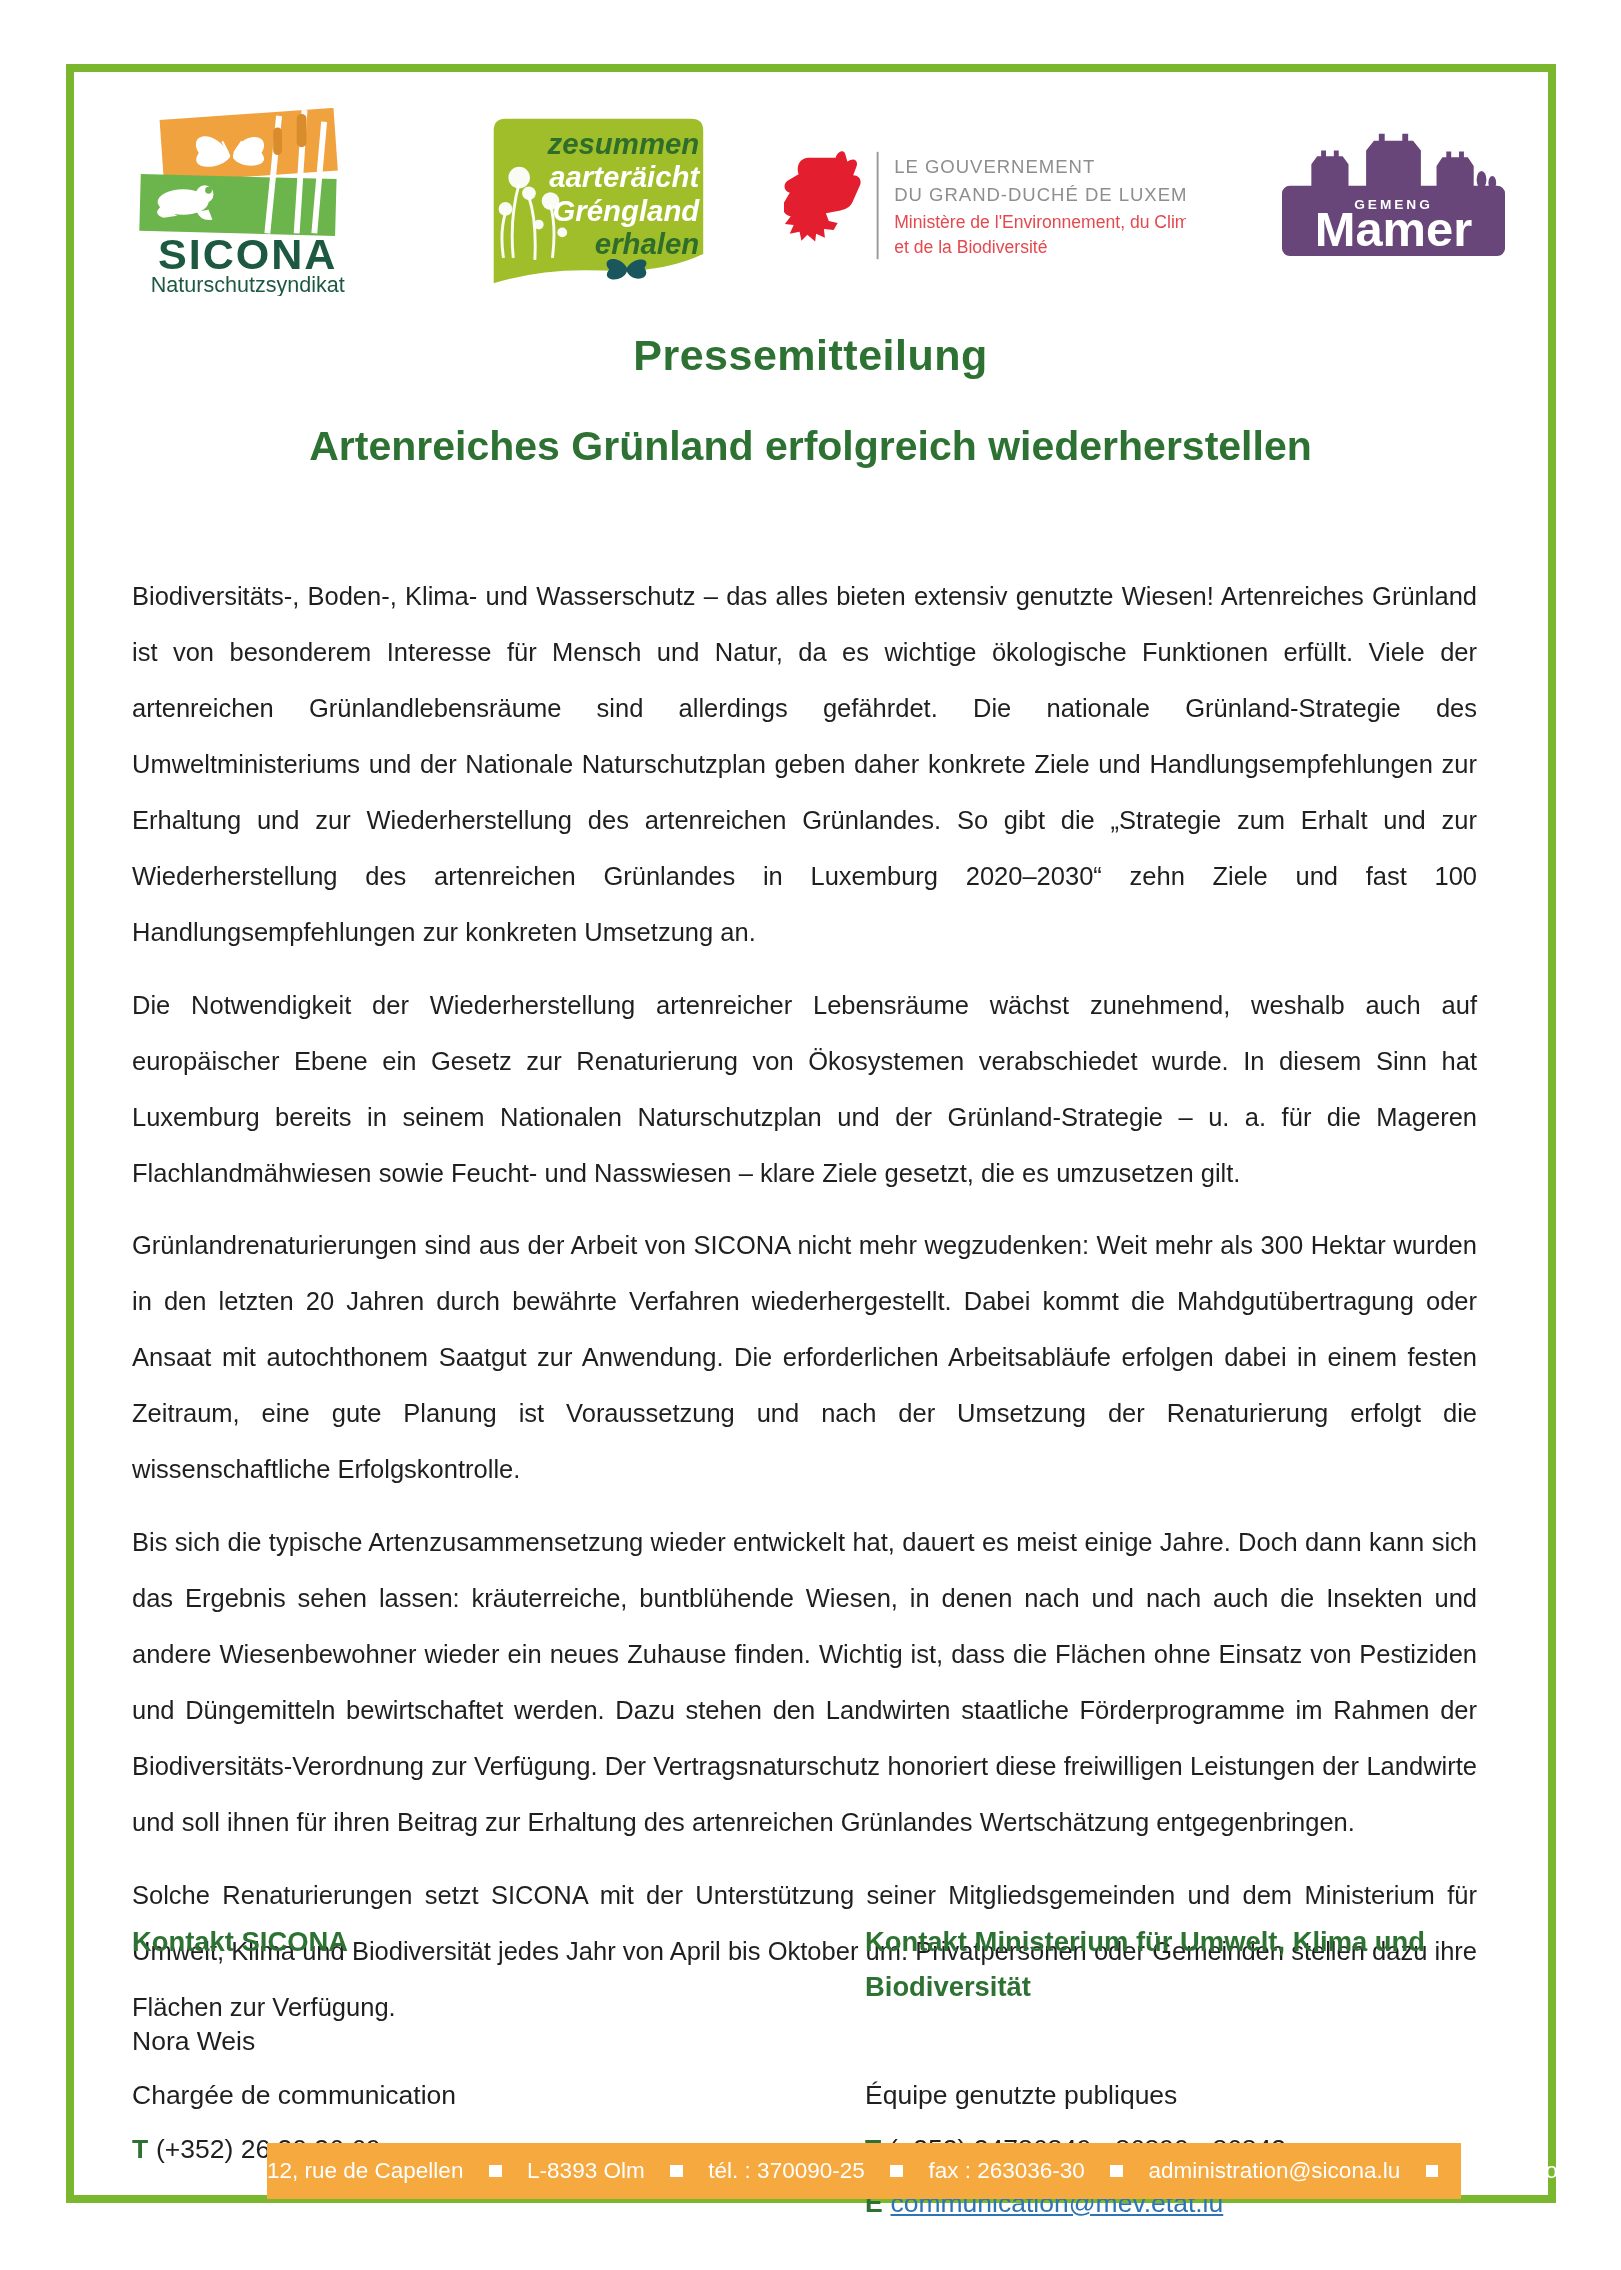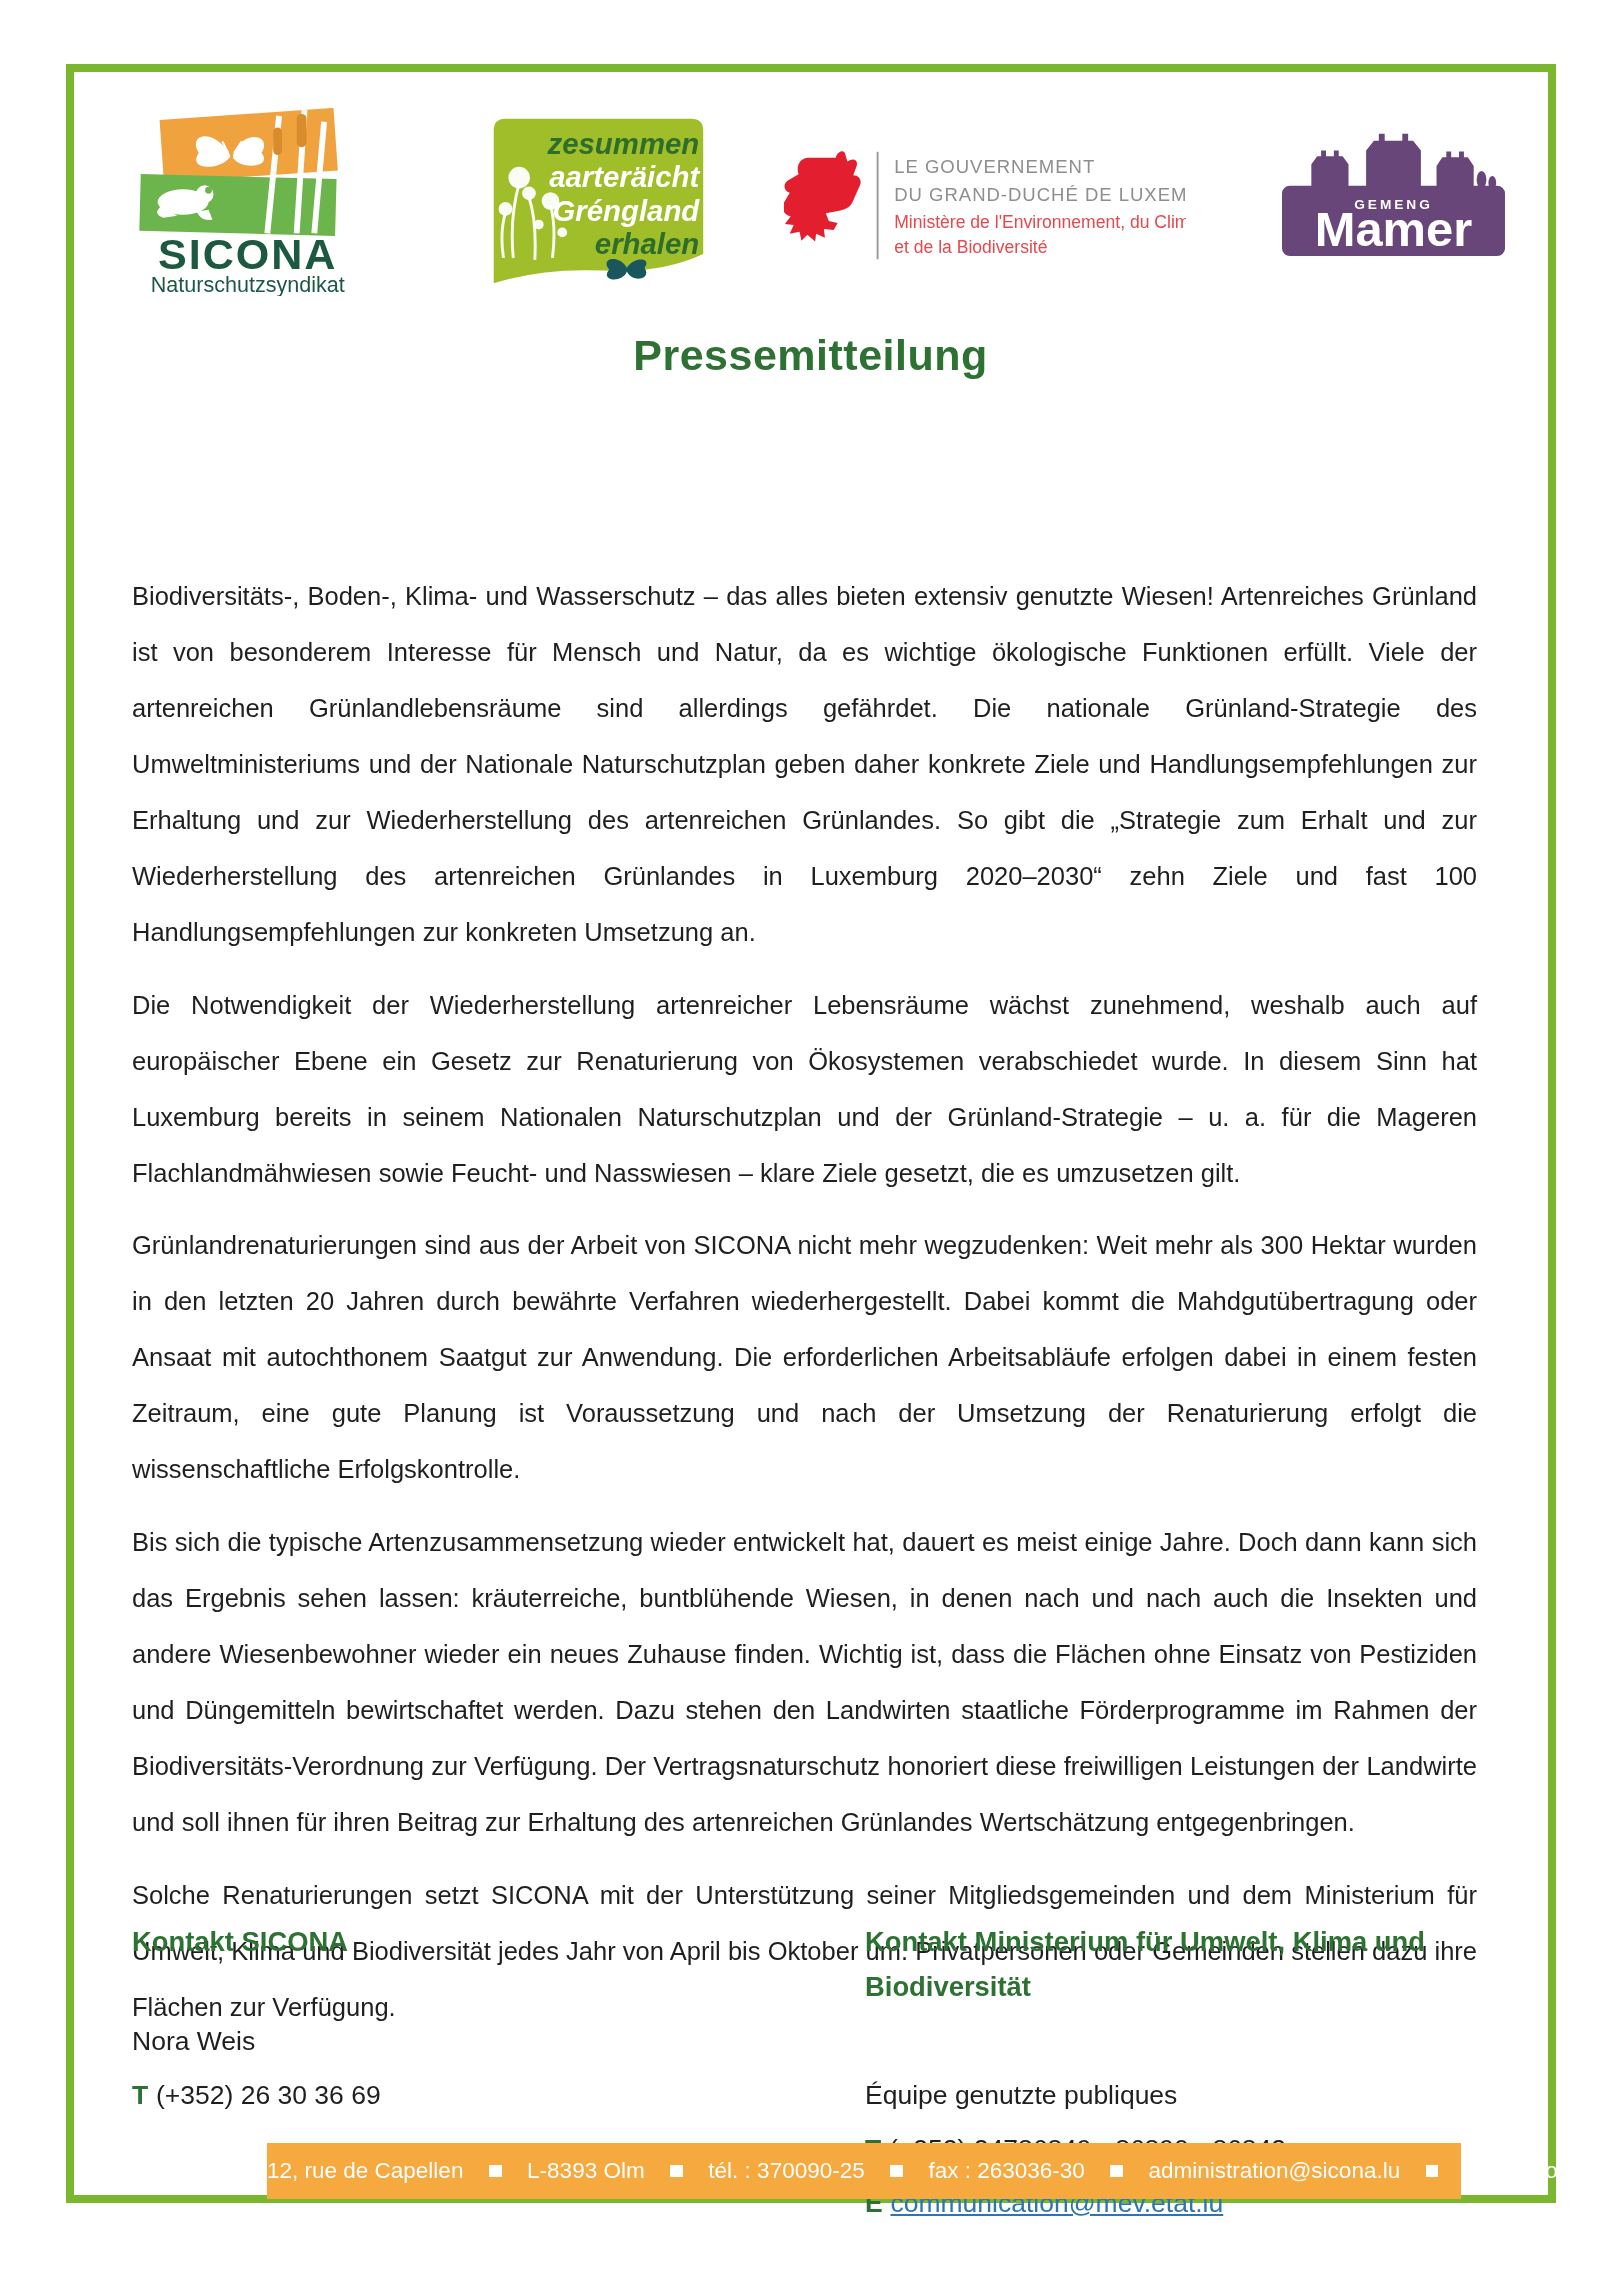--- a/index.html
+++ b/index.html
@@ -154,36 +154,38 @@
 
           <rect x="0" y="62" width="228" height="72" rx="8"></rect>
         </g>
         <text x="114" y="86" text-anchor="middle" font-size="14" font-weight="bold" fill="#ffffff" letter-spacing="3">GEMENG</text>
         <text x="114" y="124" text-anchor="middle" font-size="50" font-weight="bold" fill="#ffffff" font-family="Liberation Serif, serif">Mamer</text>
       </svg>
     </div>
   </div>
 
   <div class="title-main">Pressemitteilung</div>
+  <div class="title-sub">Artenreiches Grünland erfolgreich wiederherstellen</div>
 
   <div class="body-wrap">
       <p class="body-p">Biodiversitäts-, Boden-, Klima- und Wasserschutz – das alles bieten extensiv genutzte Wiesen! Artenreiches Grünland ist von besonderem Interesse für Mensch und Natur, da es wichtige ökologische Funktionen erfüllt. Viele der artenreichen Grünlandlebensräume sind allerdings gefährdet. Die nationale Grünland-Strategie des Umweltministeriums und der Nationale Naturschutzplan geben daher konkrete Ziele und Handlungsempfehlungen zur Erhaltung und zur Wiederherstellung des artenreichen Grünlandes. So gibt die „Strategie zum Erhalt und zur Wiederherstellung des artenreichen Grünlandes in Luxemburg 2020–2030“ zehn Ziele und fast 100 Handlungsempfehlungen zur konkreten Umsetzung an.</p>
       <p class="body-p">Die Notwendigkeit der Wiederherstellung artenreicher Lebensräume wächst zunehmend, weshalb auch auf europäischer Ebene ein Gesetz zur Renaturierung von Ökosystemen verabschiedet wurde. In diesem Sinn hat Luxemburg bereits in seinem Nationalen Naturschutzplan und der Grünland-Strategie – u. a. für die Mageren Flachlandmähwiesen sowie Feucht- und Nasswiesen – klare Ziele gesetzt, die es umzusetzen gilt.</p>
       <p class="body-p">Grünlandrenaturierungen sind aus der Arbeit von SICONA nicht mehr wegzudenken: Weit mehr als 300 Hektar wurden in den letzten 20 Jahren durch bewährte Verfahren wiederhergestellt. Dabei kommt die Mahdgutübertragung oder Ansaat mit autochthonem Saatgut zur Anwendung. Die erforderlichen Arbeitsabläufe erfolgen dabei in einem festen Zeitraum, eine gute Planung ist Voraussetzung und nach der Umsetzung der Renaturierung erfolgt die wissenschaftliche Erfolgskontrolle.</p>
       <p class="body-p">Bis sich die typische Artenzusammensetzung wieder entwickelt hat, dauert es meist einige Jahre. Doch dann kann sich das Ergebnis sehen lassen: kräuterreiche, buntblühende Wiesen, in denen nach und nach auch die Insekten und andere Wiesenbewohner wieder ein neues Zuhause finden. Wichtig ist, dass die Flächen ohne Einsatz von Pestiziden und Düngemitteln bewirtschaftet werden. Dazu stehen den Landwirten staatliche Förderprogramme im Rahmen der Biodiversitäts-Verordnung zur Verfügung. Der Vertragsnaturschutz honoriert diese freiwilligen Leistungen der Landwirte und soll ihnen für ihren Beitrag zur Erhaltung des artenreichen Grünlandes Wertschätzung entgegenbringen.</p>
       <p class="body-p">Solche Renaturierungen setzt SICONA mit der Unterstützung seiner Mitgliedsgemeinden und dem Ministerium für Umwelt, Klima und Biodiversität jedes Jahr von April bis Oktober um. Privatpersonen oder Gemeinden stellen dazu ihre Flächen zur Verfügung.</p>
     </div>
 
   <div class="contacts">
 
     <div class="contact-col left">
       <div class="contact-top">
         <div class="contact-heading">Kontakt SICONA</div>
         <div class="contact-line">Nora Weis</div>
       </div>
+      <div class="contact-line">Chargée de communication</div>
       <div class="contact-line">
         <span class="label-letter">T</span><span>(+352) 26 30 36 69</span>
       </div>
     </div>
 
     <div class="contact-col right">
       <div class="contact-top right-top">
         <div class="contact-heading">Kontakt Ministerium für Umwelt, Klima und Biodiversität</div>
       </div>
       <div class="contact-line">Équipe genutzte publiques</div>

